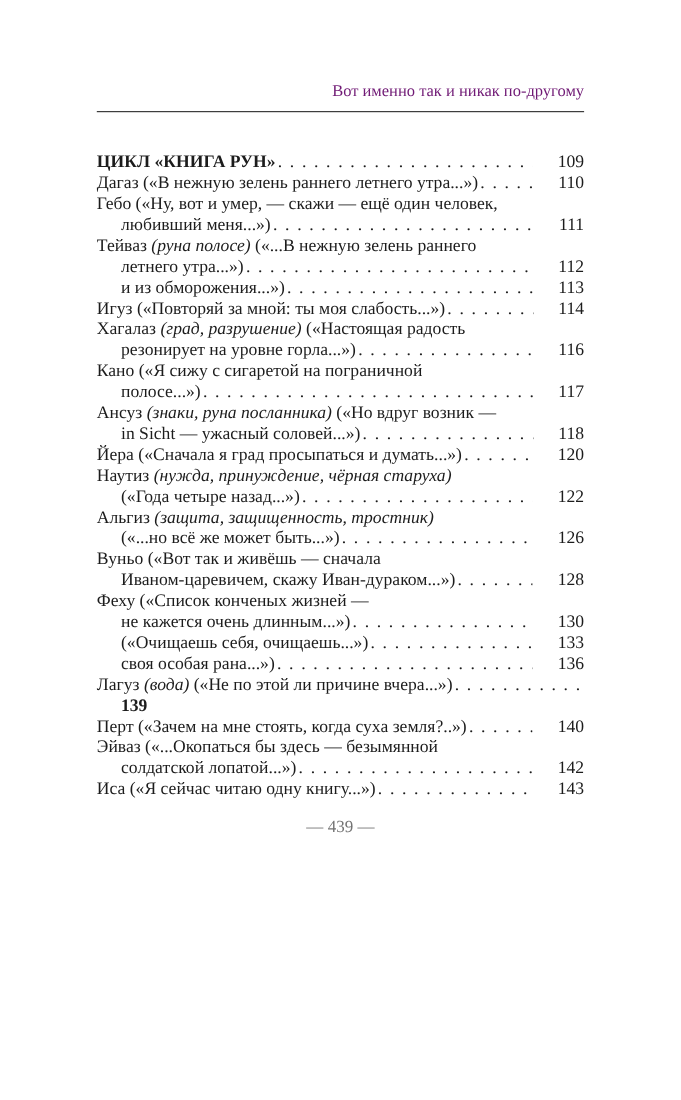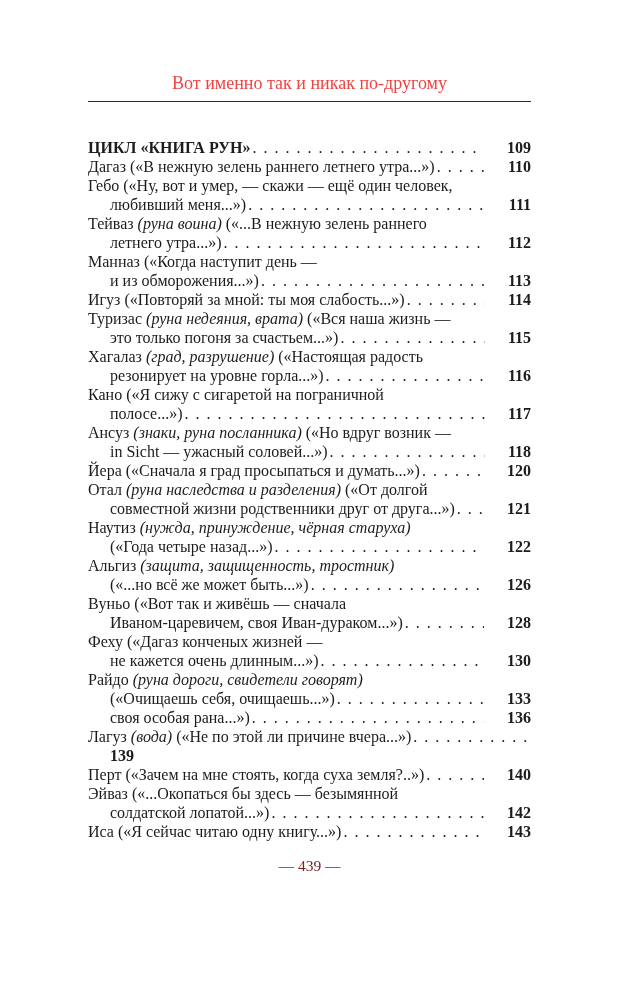--- a/index.html
+++ b/index.html
@@ -13,24 +13,24 @@
     position: relative;
     width: 619px;
     height: 1000px;
     margin: 0 auto;
     background: #ffffff;
     box-sizing: border-box;
     padding: 74px 88px 0 88px;
     overflow: hidden;
   }
   .running-head {
-    text-align: center;
-    font-size: 18px;
+    text-align: right;
+    font-size: 15px;
     line-height: 18px;
-    color: #ef4444;
+    color: #701a75;
   }
   .rule {
     margin-top: 9px;
     border-bottom: 1.2px solid #2a2a2a;
     height: 0;
   }
   .toc {
     margin-top: 36px;
     font-size: 16px;
     line-height: 19px;
@@ -47,27 +47,27 @@
     overflow: hidden;
     white-space: nowrap;
     min-width: 6px;
     margin: 0 3px 0 2px;
   }
   .leader::after {
     content: ". . . . . . . . . . . . . . . . . . . . . . . . . . . . . . . . . . . . . . . . . . . . . . . . . . . . . . . . . . . . . . . . . . . . . . . . . . . . . . . .";
     letter-spacing: 1.5px;
     color: #1c1c1c;
   }
-  .pg { flex: 0 0 auto; margin-left: 20px; font-weight: bold; }
+  .pg { flex: 0 0 auto; margin-left: 20px; }
   .pg-line { padding-left: 22px; white-space: pre; font-weight: bold; }
   .footer {
     margin-top: 16px;
     text-align: center;
     font-size: 15.5px;
-    color: #7f1d1d;
+    color: #737373;
   }
 </style>
 </head>
 <body>
 
 <div class="page">
   <div class="running-head">Вот именно так и никак по-другому</div>
   <div class="rule"></div>
 
   <div class="toc">
@@ -75,71 +75,61 @@
         <div class="toc-line last"><span class="txt">ЦИКЛ «КНИГА РУН»</span><span class="leader"></span><span class="pg">109</span></div>
       </div>
       <div class="toc-entry">
         <div class="toc-line last"><span class="txt">Дагаз («В нежную зелень раннего летнего утра...»)</span><span class="leader"></span><span class="pg">110</span></div>
       </div>
       <div class="toc-entry">
         <div class="toc-line"><span class="txt">Гебо («Ну, вот и умер, — скажи — ещё один человек,</span></div>
         <div class="toc-line cont last"><span class="txt">любивший меня...»)</span><span class="leader"></span><span class="pg">111</span></div>
       </div>
       <div class="toc-entry">
-        <div class="toc-line"><span class="txt">Тейваз </span><span class="txt it">(руна воина)</span><span class="txt"> («...В нежную зелень раннего</span></div>
+        <div class="toc-line"><span class="txt">Тейваз </span><span class="txt it">(руна полосе)</span><span class="txt"> («...В нежную зелень раннего</span></div>
         <div class="toc-line cont last"><span class="txt">летнего утра...»)</span><span class="leader"></span><span class="pg">112</span></div>
       </div>
       <div class="toc-entry">
-        <div class="toc-line"><span class="txt">Манназ («Когда наступит день —</span></div>
         <div class="toc-line cont last"><span class="txt">и из обморожения...»)</span><span class="leader"></span><span class="pg">113</span></div>
       </div>
       <div class="toc-entry">
         <div class="toc-line last"><span class="txt">Игуз («Повторяй за мной: ты моя слабость...»)</span><span class="leader"></span><span class="pg">114</span></div>
-      </div>
-      <div class="toc-entry">
-        <div class="toc-line"><span class="txt">Туризас </span><span class="txt it">(руна недеяния, врата)</span><span class="txt"> («Вся наша жизнь —</span></div>
-        <div class="toc-line cont last"><span class="txt">это только погоня за счастьем...»)</span><span class="leader"></span><span class="pg">115</span></div>
       </div>
       <div class="toc-entry">
         <div class="toc-line"><span class="txt">Хагалаз </span><span class="txt it">(град, разрушение)</span><span class="txt"> («Настоящая радость</span></div>
         <div class="toc-line cont last"><span class="txt">резонирует на уровне горла...»)</span><span class="leader"></span><span class="pg">116</span></div>
       </div>
       <div class="toc-entry">
         <div class="toc-line"><span class="txt">Кано («Я сижу с сигаретой на пограничной</span></div>
         <div class="toc-line cont last"><span class="txt">полосе...»)</span><span class="leader"></span><span class="pg">117</span></div>
       </div>
       <div class="toc-entry">
         <div class="toc-line"><span class="txt">Ансуз </span><span class="txt it">(знаки, руна посланника)</span><span class="txt"> («Но вдруг возник —</span></div>
         <div class="toc-line cont last"><span class="txt">in Sicht — ужасный соловей...»)</span><span class="leader"></span><span class="pg">118</span></div>
       </div>
       <div class="toc-entry">
         <div class="toc-line last"><span class="txt">Йера («Сначала я град просыпаться и думать...»)</span><span class="leader"></span><span class="pg">120</span></div>
       </div>
       <div class="toc-entry">
-        <div class="toc-line"><span class="txt">Отал </span><span class="txt it">(руна наследства и разделения)</span><span class="txt"> («От долгой</span></div>
-        <div class="toc-line cont last"><span class="txt">совместной жизни родственники друг от друга...»)</span><span class="leader"></span><span class="pg">121</span></div>
-      </div>
-      <div class="toc-entry">
         <div class="toc-line"><span class="txt">Наутиз </span><span class="txt it">(нужда, принуждение, чёрная старуха)</span></div>
         <div class="toc-line cont last"><span class="txt">(«Года четыре назад...»)</span><span class="leader"></span><span class="pg">122</span></div>
       </div>
       <div class="toc-entry">
         <div class="toc-line"><span class="txt">Альгиз </span><span class="txt it">(защита, защищенность, тростник)</span></div>
         <div class="toc-line cont last"><span class="txt">(«...но всё же может быть...»)</span><span class="leader"></span><span class="pg">126</span></div>
       </div>
       <div class="toc-entry">
         <div class="toc-line"><span class="txt">Вуньо («Вот так и живёшь — сначала</span></div>
-        <div class="toc-line cont last"><span class="txt">Иваном-царевичем, своя Иван-дураком...»)</span><span class="leader"></span><span class="pg">128</span></div>
+        <div class="toc-line cont last"><span class="txt">Иваном-царевичем, скажу Иван-дураком...»)</span><span class="leader"></span><span class="pg">128</span></div>
       </div>
       <div class="toc-entry">
-        <div class="toc-line"><span class="txt">Феху («Дагаз конченых жизней —</span></div>
+        <div class="toc-line"><span class="txt">Феху («Список конченых жизней —</span></div>
         <div class="toc-line cont last"><span class="txt">не кажется очень длинным...»)</span><span class="leader"></span><span class="pg">130</span></div>
       </div>
       <div class="toc-entry">
-        <div class="toc-line"><span class="txt">Райдо </span><span class="txt it">(руна дороги, свидетели говорят)</span></div>
         <div class="toc-line cont last"><span class="txt">(«Очищаешь себя, очищаешь...»)</span><span class="leader"></span><span class="pg">133</span></div>
       </div>
       <div class="toc-entry">
         <div class="toc-line cont last"><span class="txt">своя особая рана...»)</span><span class="leader"></span><span class="pg">136</span></div>
       </div>
       <div class="toc-entry">
         <div class="toc-line last"><span class="txt">Лагуз </span><span class="txt it">(вода)</span><span class="txt"> («Не по этой ли причине вчера...»)</span><span class="leader"></span></div>
         <div class="pg-line">139</div>
       </div>
       <div class="toc-entry">

